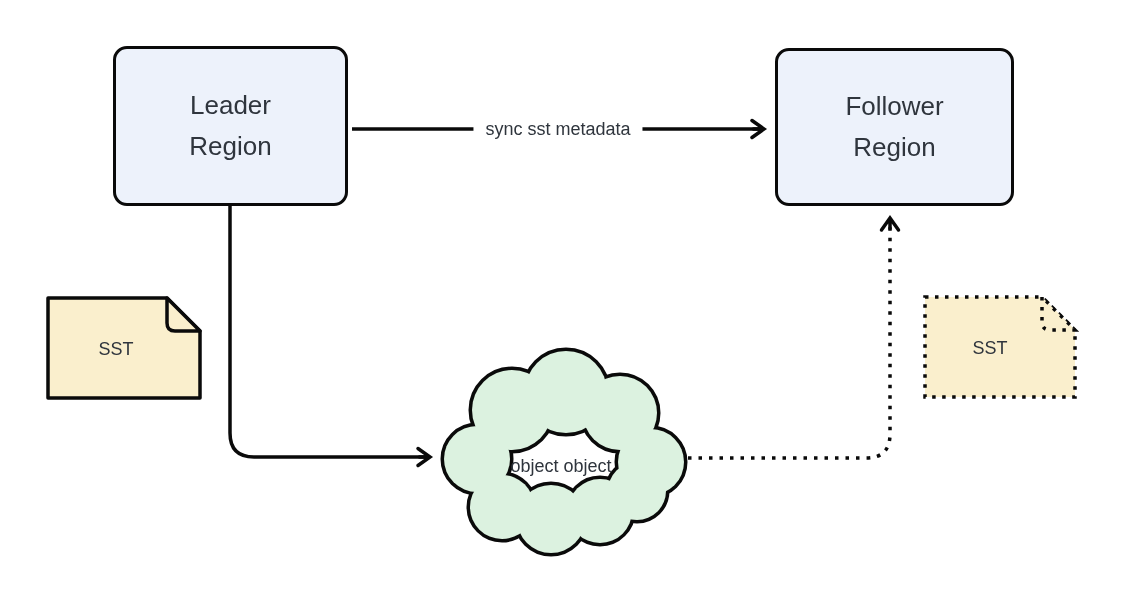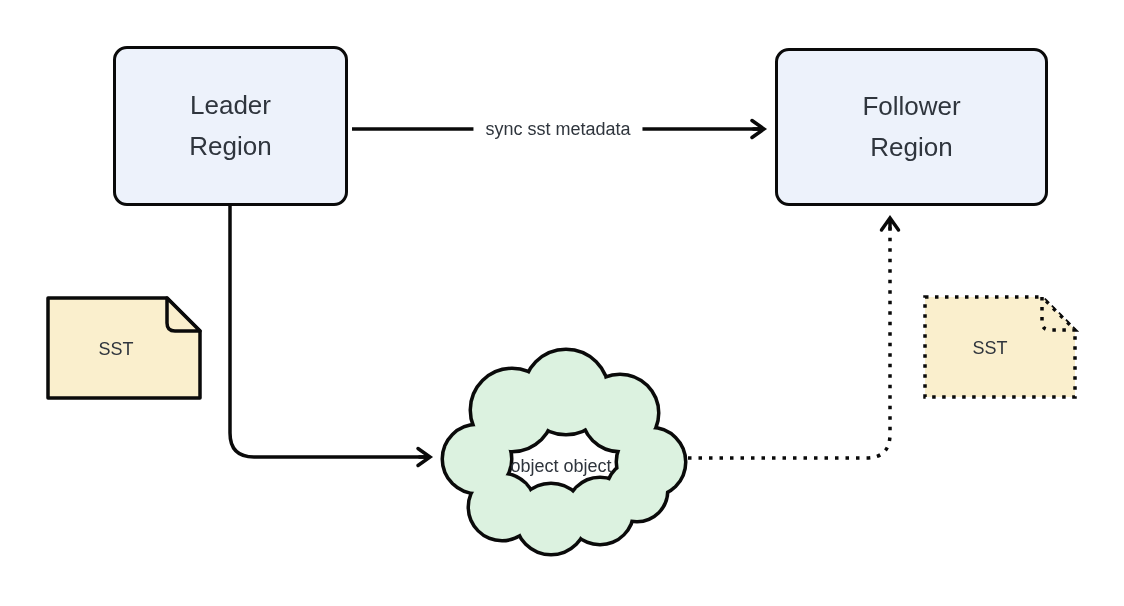--- a/index.html
+++ b/index.html
@@ -110,21 +110,21 @@
         <circle cx="637" cy="491" r="29"></circle>
       </g>
     </g>
   </svg>
 
   <div class="node-box" style="left:113px; top:46px; width:235px; height:160px;">
     <span>Leader</span>
     <span>Region</span>
   </div>
 
-  <div class="node-box" style="left:775px; top:48px; width:273px; height:158px;">
+  <div class="node-box" style="left:775px; top:48px; width:239px; height:158px;">
     <span>Follower</span>
     <span>Region</span>
   </div>
 
   <div class="float-label edge-label" style="left:558px; top:129px;">sync sst metadata</div>
 
   <div class="float-label" style="left:116px; top:349px;">SST</div>
   <div class="float-label" style="left:990px; top:348px;">SST</div>
 
   <div class="float-label" style="left:561px; top:466px;">object object</div>

